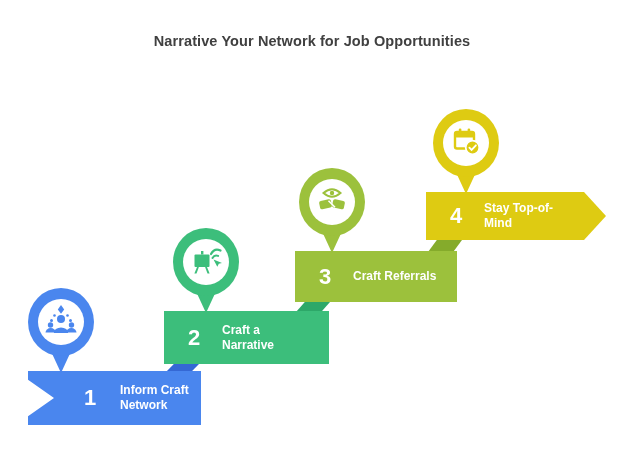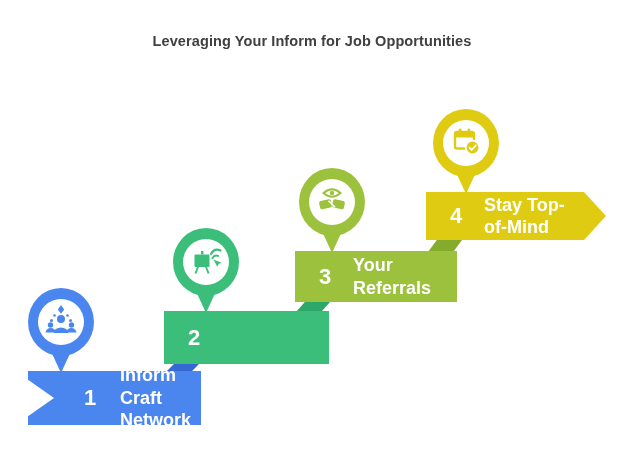--- a/index.html
+++ b/index.html
@@ -8,21 +8,21 @@
     font-family:"Liberation Sans",sans-serif;overflow:hidden;
   }
   .title{
     position:absolute;top:33px;left:0;width:624px;text-align:center;
     font-size:14.5px;font-weight:700;color:#404040;letter-spacing:.1px;
   }
   .banner{
     position:absolute;display:flex;align-items:center;color:#fff;z-index:2;
   }
   .num{flex:0 0 32px;text-align:center;font-weight:700;font-size:22px;line-height:1;}
-  .label{font-weight:700;font-size:18px;line-height:1.25;}
+  .label{font-weight:700;font-size:12px;line-height:1.25;}
   .fold{position:absolute;z-index:1;clip-path:polygon(26% 0,100% 0,74% 100%,0 100%);}
   .pin{position:absolute;z-index:3;width:78px;height:88px;}
   .pin svg{display:block;}
 
   
   .banner-1{left:28px;top:371px;width:173px;height:54px;padding-left:46px;gap:14px;box-sizing:border-box;
     clip-path:polygon(0 0,100% 0,100% 100%,0 100%,0 84%,26px 50%,0 16%);}
   .banner-2{left:164px;top:311px;width:165px;height:53px;padding-left:14px;gap:12px;box-sizing:border-box;}
   .banner-3{left:295px;top:251px;width:162px;height:51px;padding-left:14px;gap:12px;box-sizing:border-box;}
   .banner-4{left:426px;top:192px;width:180px;height:48px;padding-left:14px;gap:12px;box-sizing:border-box;
@@ -40,38 +40,39 @@
   .pin-1{left:22px;top:287px;}
   .pin-2{left:167px;top:227px;}
   .pin-3{left:293px;top:167px;}
   .pin-4{left:427px;top:108px;}
 </style>
 </head>
 <body>
 
 <div class="canvas">
 
-  <div class="title">Leveraging Your Inform for Job Opportunities</div>
+  <div class="title">Narrative Your Network for Job Opportunities</div>
 
   <div class="fold fold-1" style="background-color: rgb(53, 104, 212);"></div>
   <div class="fold fold-2" style="background-color: rgb(45, 168, 105);"></div>
   <div class="fold fold-3" style="background-color: rgb(133, 171, 43);"></div>
 
   <div class="banner banner-1" style="background-color: rgb(74, 134, 238);">
     <span class="num">1</span>
     <span class="label label-1">Inform Craft Network</span>
   </div>
 
   <div class="banner banner-2" style="background-color: rgb(60, 190, 123);">
     <span class="num">2</span>
+    <span class="label label-2">Craft a Narrative</span>
   </div>
 
   <div class="banner banner-3" style="background-color: rgb(156, 193, 60);">
     <span class="num">3</span>
-    <span class="label label-3">Your Referrals</span>
+    <span class="label label-3">Craft Referrals</span>
   </div>
 
   <div class="banner banner-4" style="background-color: rgb(222, 203, 18);">
     <span class="num">4</span>
     <span class="label label-4">Stay Top-of-Mind</span>
   </div>
 
   <div class="pin pin-1" style="color: rgb(74, 134, 238);">
     <svg width="78" height="88" viewBox="0 0 78 88">
       <path d="M27,60 L39,86 L51,60 Z" fill="currentColor"></path>

